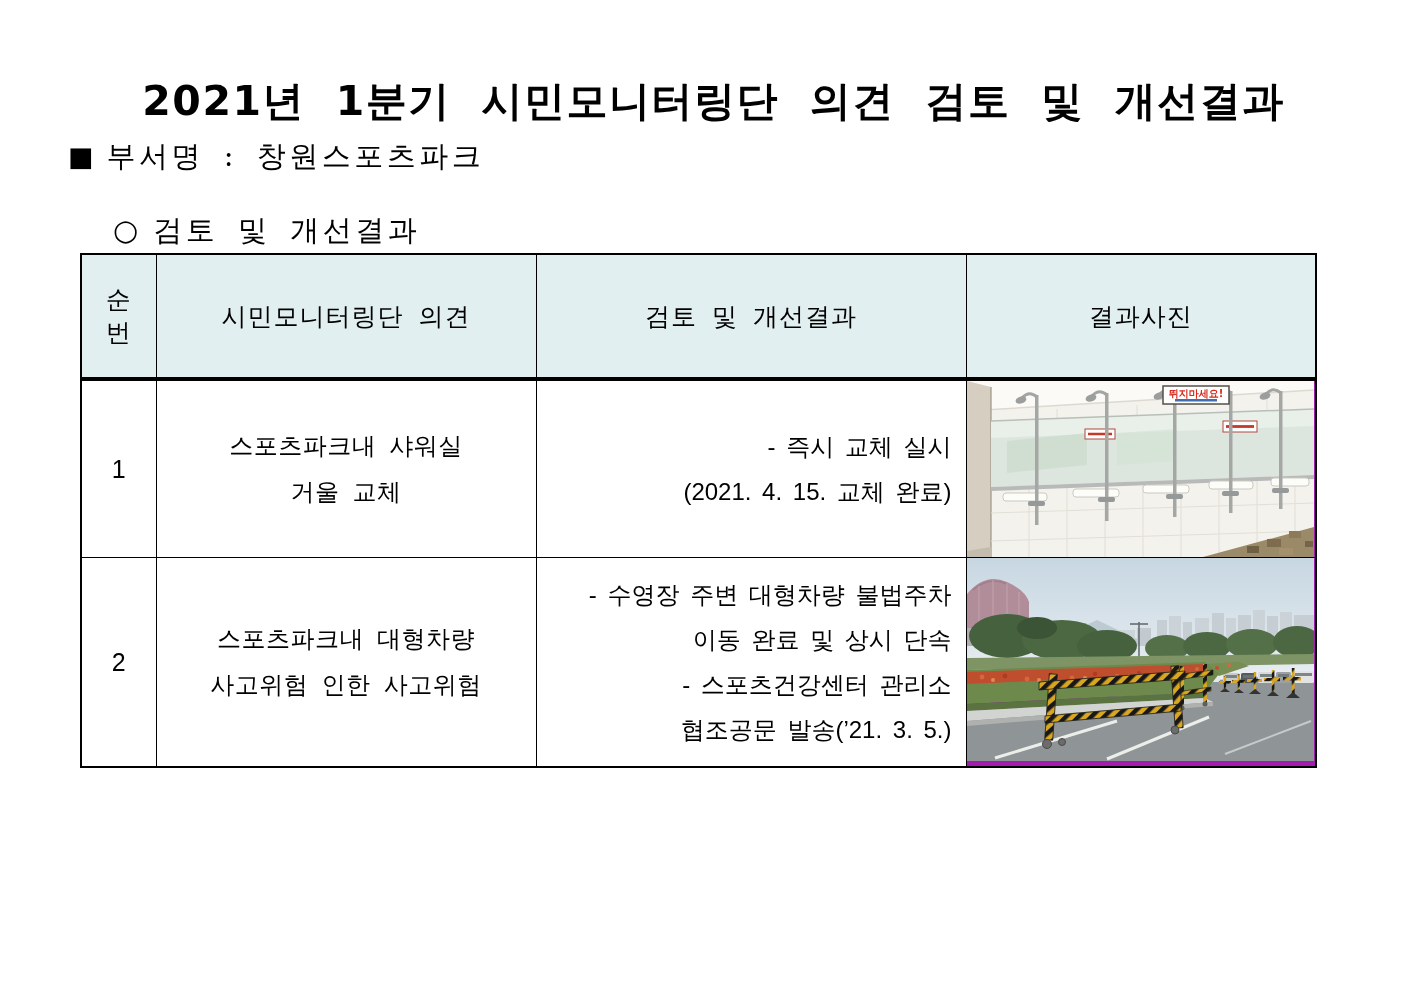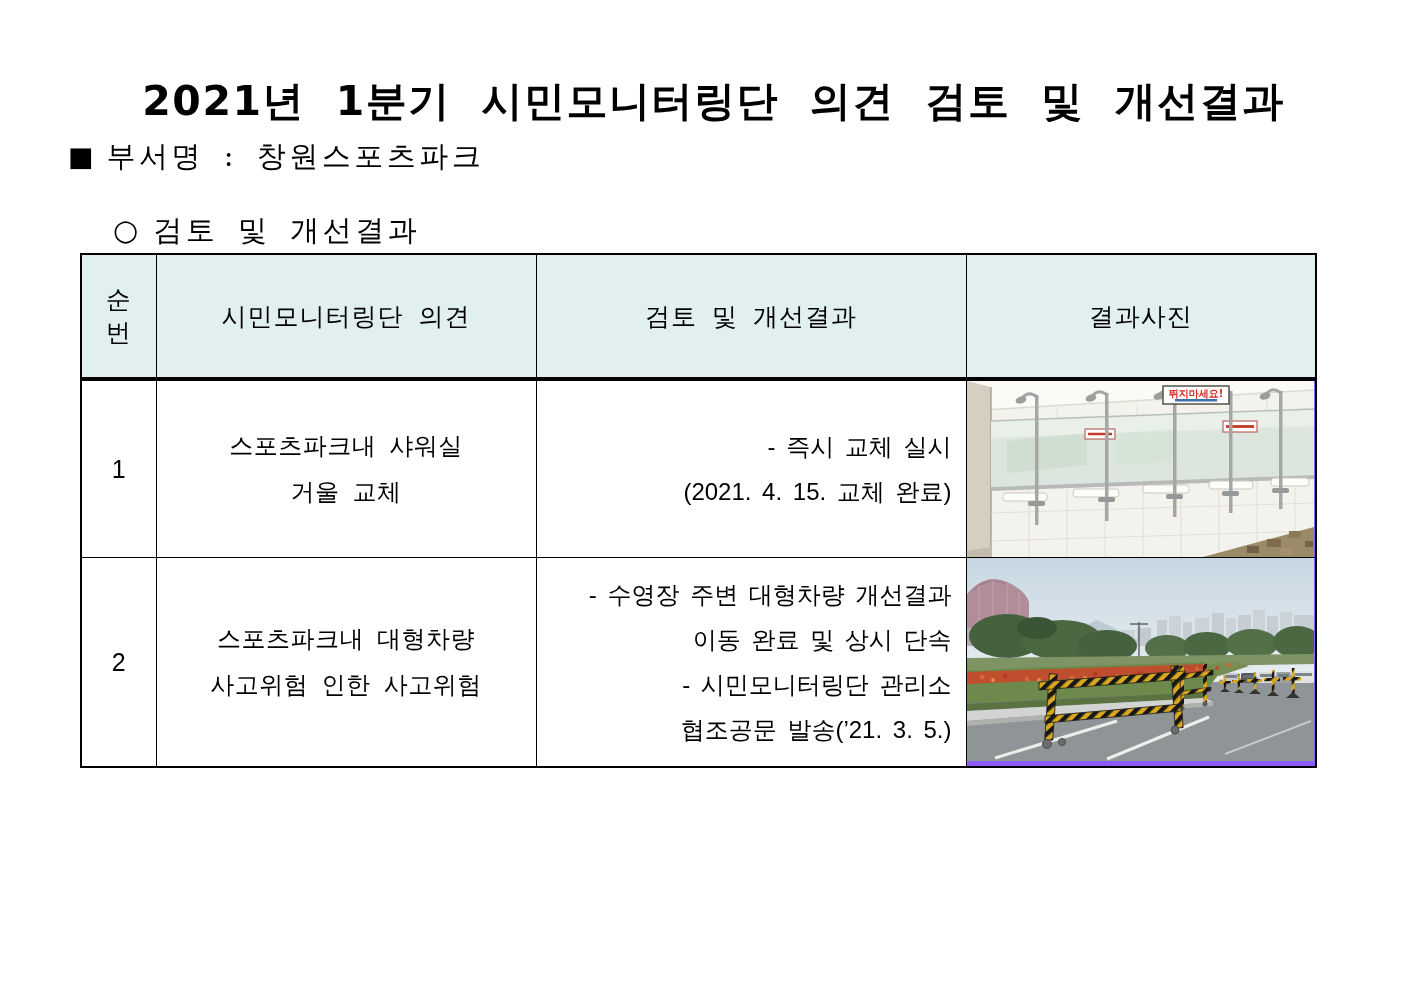--- a/index.html
+++ b/index.html
@@ -45,21 +45,21 @@
   td.opinion-cell {
     text-align:center; font-size:24px; vertical-align:middle;
     letter-spacing:0.5px; word-spacing:6px;
   }
   td.opinion-cell .cell-line { line-height:46px; white-space:pre; }
   td.result-cell {
     text-align:right; font-size:24px; vertical-align:middle;
     padding-left:9px; word-spacing:4px;
   }
   td.result-cell .cell-line { line-height:45px; white-space:pre; }
-  td.photo-cell { padding:0; vertical-align:top; background:#8b5cf6; }
+  td.photo-cell { padding:0; vertical-align:top; background:#a21caf; }
   td.photo-cell svg { display:block; }
 </style>
 </head>
 <body>
 
 <div>
 
   <h1 class="title">2021년 1분기 시민모니터링단 의견 검토 및 개선결과</h1>
 
   <div class="dept-line"><span class="sq-bullet">■</span><span>부서명 : 창원스포츠파크</span></div>
@@ -191,23 +191,23 @@
           </svg>
         </td>
       </tr>
       <tr class="row-2">
         <td class="no-cell">2</td>
         <td class="opinion-cell">
           <div class="cell-line">스포츠파크내 대형차량</div>
           <div class="cell-line">사고위험 인한 사고위험</div>
         </td>
         <td class="result-cell">
-          <div class="cell-line">- 수영장 주변 대형차량 개선결과</div>
+          <div class="cell-line">- 수영장 주변 대형차량 불법주차</div>
           <div class="cell-line">  이동 완료 및 상시 단속</div>
-          <div class="cell-line">- 시민모니터링단 관리소</div>
+          <div class="cell-line">- 스포츠건강센터 관리소</div>
           <div class="cell-line">  협조공문 발송(’21. 3. 5.)</div>
         </td>
         <td class="photo-cell">
 
           <svg width="347" height="203" viewBox="0 0 347 203" preserveAspectRatio="none">
             <defs>
               <linearGradient id="sky2" x1="0" y1="0" x2="0" y2="1">
                 <stop offset="0" stop-color="#c7d7e2"></stop>
                   <stop offset="1" stop-color="#e9eef2"></stop>
               </linearGradient>

